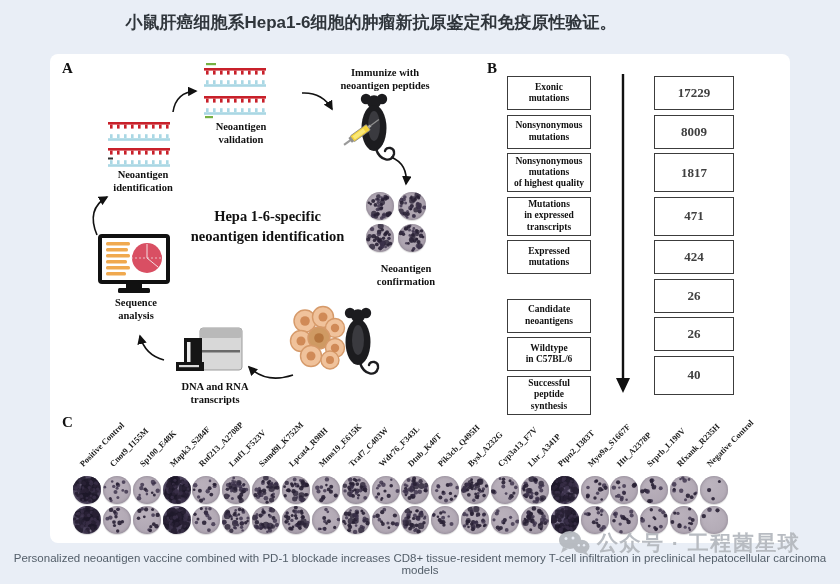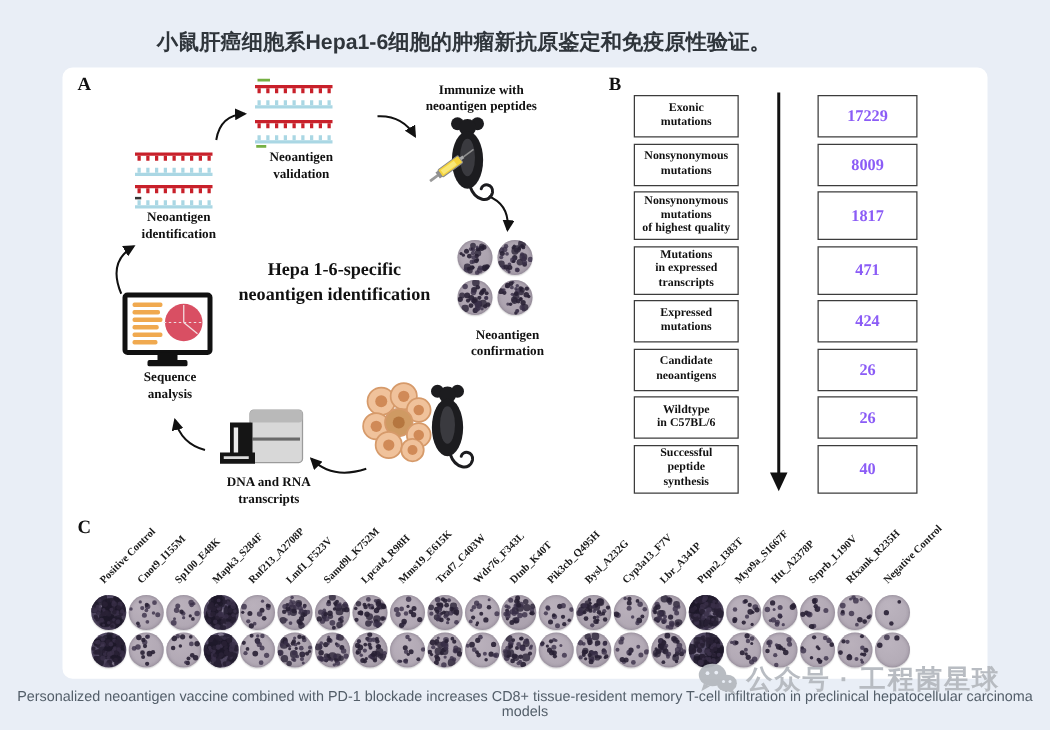--- a/index.html
+++ b/index.html
@@ -1,33 +1,33 @@
 <!DOCTYPE html>
 <html><head>
 <meta charset="utf-8">
 <style>
   html,body{margin:0;padding:0;}
   .canvas{position:relative;width:840px;height:584px;background:#e9eef6;overflow:hidden;
           font-family:"Liberation Sans",sans-serif;}
-  .page-title{position:absolute;left:0;top:22px;width:742px;text-align:center;
+  .page-title{position:absolute;left:0;top:11px;width:742px;text-align:center;
               font-size:17px;font-weight:600;color:#2f353b;}
   .figure{position:absolute;left:50px;top:54px;width:740px;height:489px;background:#ffffff;
           border-radius:8px;}
   #art{position:absolute;left:0;top:0;}
   .pl{position:absolute;font:bold 15px "Liberation Serif",serif;color:#111;}
   .alabel{position:absolute;font:bold 10.5px "Liberation Serif",serif;color:#111;
           text-align:center;white-space:pre-line;line-height:1.25;}
   .center-title{position:absolute;left:120px;top:152px;width:195px;text-align:center;
           font:bold 14.5px "Liberation Serif",serif;color:#111;white-space:pre-line;line-height:1.4;}
   #b-labels{position:absolute;left:457px;top:22px;width:84px;display:flex;flex-direction:column;gap:4.5px;}
   #b-values{position:absolute;left:604px;top:22px;width:80px;display:flex;flex-direction:column;gap:4.5px;}
   .bbox{border:1.6px solid #3c3c3c;background:#fff;display:flex;align-items:center;
         justify-content:center;box-sizing:border-box;}
   .blabel{font:bold 9.5px "Liberation Serif",serif;text-align:center;line-height:1.18;white-space:pre-line;color:#111;}
-  .bvalue{font:bold 13px "Liberation Serif",serif;color:#8b5cf6;}
+  .bvalue{font:bold 13px "Liberation Serif",serif;color:#404040;}
   .well{position:absolute;width:28px;height:28px;border-radius:50%;overflow:hidden;
         box-shadow:inset 0 0 3px rgba(60,50,70,.4), 0 1px 1px rgba(0,0,0,.15);}
   .well i{position:absolute;left:-1px;top:-1px;width:2px;height:2px;border-radius:50%;display:block;}
   .c-label{position:absolute;height:12px;line-height:12px;font:bold 8.5px "Liberation Serif",serif;
            color:#1a1a1a;white-space:nowrap;transform:rotate(-45deg);transform-origin:0 100%;}
   .caption{position:absolute;left:0;top:552px;width:840px;text-align:center;
            font-size:11.5px;color:#535e69;}
   .watermark{position:absolute;left:558px;top:529px;display:flex;align-items:center;gap:7px;
              color:#b5b9bf;font-size:21px;font-weight:600;letter-spacing:1.5px;opacity:.95;}
 </style>
@@ -198,21 +198,21 @@
         <div class="bbox blabel" style="height: 34px;">Nonsynonymous
 mutations</div>
         <div class="bbox blabel" style="height: 39px;">Nonsynonymous
 mutations
 of highest quality</div>
         <div class="bbox blabel" style="height: 39px;">Mutations
 in expressed
 transcripts</div>
         <div class="bbox blabel" style="height: 34px;">Expressed
 mutations</div>
-        <div class="bbox blabel" style="height: 34px;">Candidate
+        <div class="bbox blabel" style="height: 34px; margin-top: 20px;">Candidate
 neoantigens</div>
         <div class="bbox blabel" style="height: 34px;">Wildtype
 in C57BL/6</div>
         <div class="bbox blabel" style="height: 39px;">Successful
 peptide
 synthesis</div>
       </div>
     <div id="b-values">
         <div class="bbox bvalue" style="height: 34px;">17229</div>
         <div class="bbox bvalue" style="height: 34px;">8009</div>

